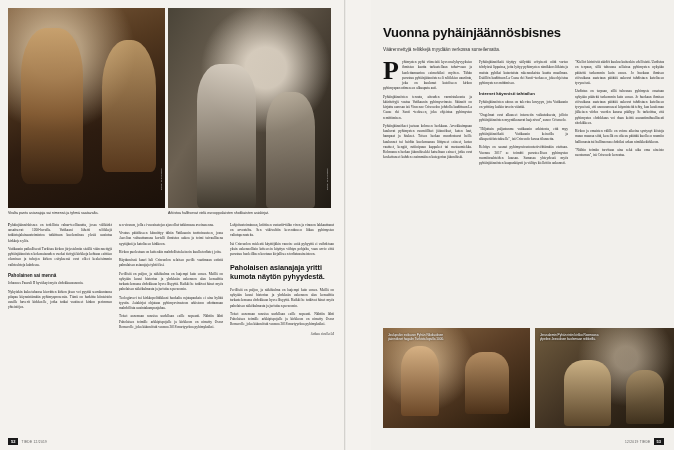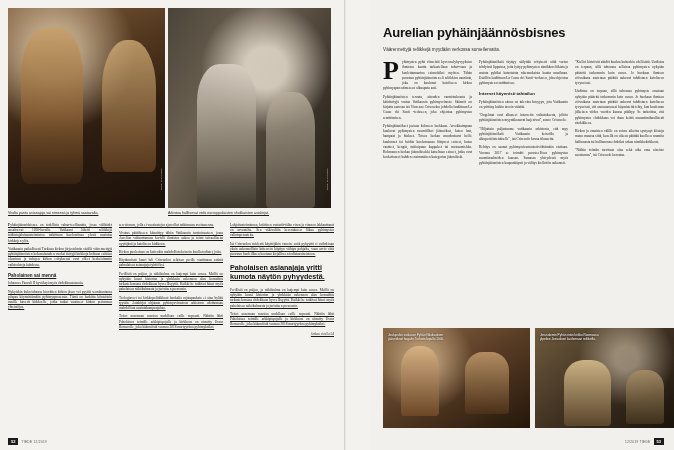--- a/index.html
+++ b/index.html
@@ -5,21 +5,21 @@
   html,body{margin:0;padding:0;}
   body{
     width:674px;height:450px;
     background:#e9e7e2;
     font-family:"Liberation Serif", serif;
     color:#1a1a1a;
     overflow:hidden;
   }
   .spread{position:relative;width:674px;height:450px;display:flex;}
   .page{position:relative;background:#f4f2ee;height:450px;overflow:hidden;}
-  .page-left{width:403px;text-decoration:underline;}
+  .page-left{width:403px;}
   .page-right{width:329px;background:#f2f0ec;}
   .gutter{position:absolute;left:344px;top:0;width:3px;height:450px;
     background:linear-gradient(to right,rgba(0,0,0,.18),rgba(0,0,0,.04),rgba(255,255,255,.5));}
 
   
   .photo-row{display:flex;gap:3px;padding:8px 8px 0 8px;}
   .photo{position:relative;overflow:hidden;}
   .photo-a{width:157px;height:200px;
     background:
       radial-gradient(circle at 30% 22%, rgba(255,235,200,.55) 0 14%, rgba(0,0,0,0) 42%),
@@ -153,21 +153,21 @@
     <div class="footer-l">
       <span class="pagenum">52</span>
       <span class="foot-meta">TIEDE 12/2019</span>
     </div>
   </div>
 
   <div class="gutter"></div>
 
   <div class="page page-right">
     <div class="r-inner">
-      <h1 class="headline">Aurelian pyhäinjäännösbisnes</h1>
+      <h1 class="headline">Vuonna pyhäinjäännösbisnes</h1>
       <div class="standfirst">Väärennettyjä reliikkejä myydään verkossa sumeilematta.</div>
 
       <div class="rcols">
 
         <div class="rcol">
           <p><span class="dropcap">P</span><span>yhimysten pyhä viimeisiä kyvennelyhyvyyksien ihmisten kautta tarkastellaan tuhat-vaan ja kuolettamaarina esimerkiksi myöten. Tähän perustuu pyhäinjäännösten eli reliikkien uaariinta, joka on kuulunut katoliseen kirkon pyhimysparentimeseen alkuaputa aati.</span></p>
           <p>Pyhäinjäännösten teruuta, aitouden varmistukossta ja kääritettyjä vastaa Vatikaanin pyhimysvirasto. Säännöt on kirjattu aurosan isä Vincenzo Criscuolon johdolla laadittuun La Cause dei Santi -teokseen, joka ohjeistaa pyhimysten remittimisen.</p>
           <p>Pyhäinjäännökset jaetaan kolmeen luokkaan. Arvokkaimpaan kuuluvat pyhimysten ruumiilliset jäännökset, kuten luut, hampaat ja hiukset. Toisen luokan muodostavat heille kuulunnet tai heidän kuolemaansa liittyneet esineet, kuten vaatteet, kengät, rutiinipuun kappaleet tai mestaumiekka. Kolmannen luokan jäännöksekki katseltaan esineet, jotka ovat koskettaneet kahden ensimmäisen kategorian jäännöksiä.</p>
         </div>
 

